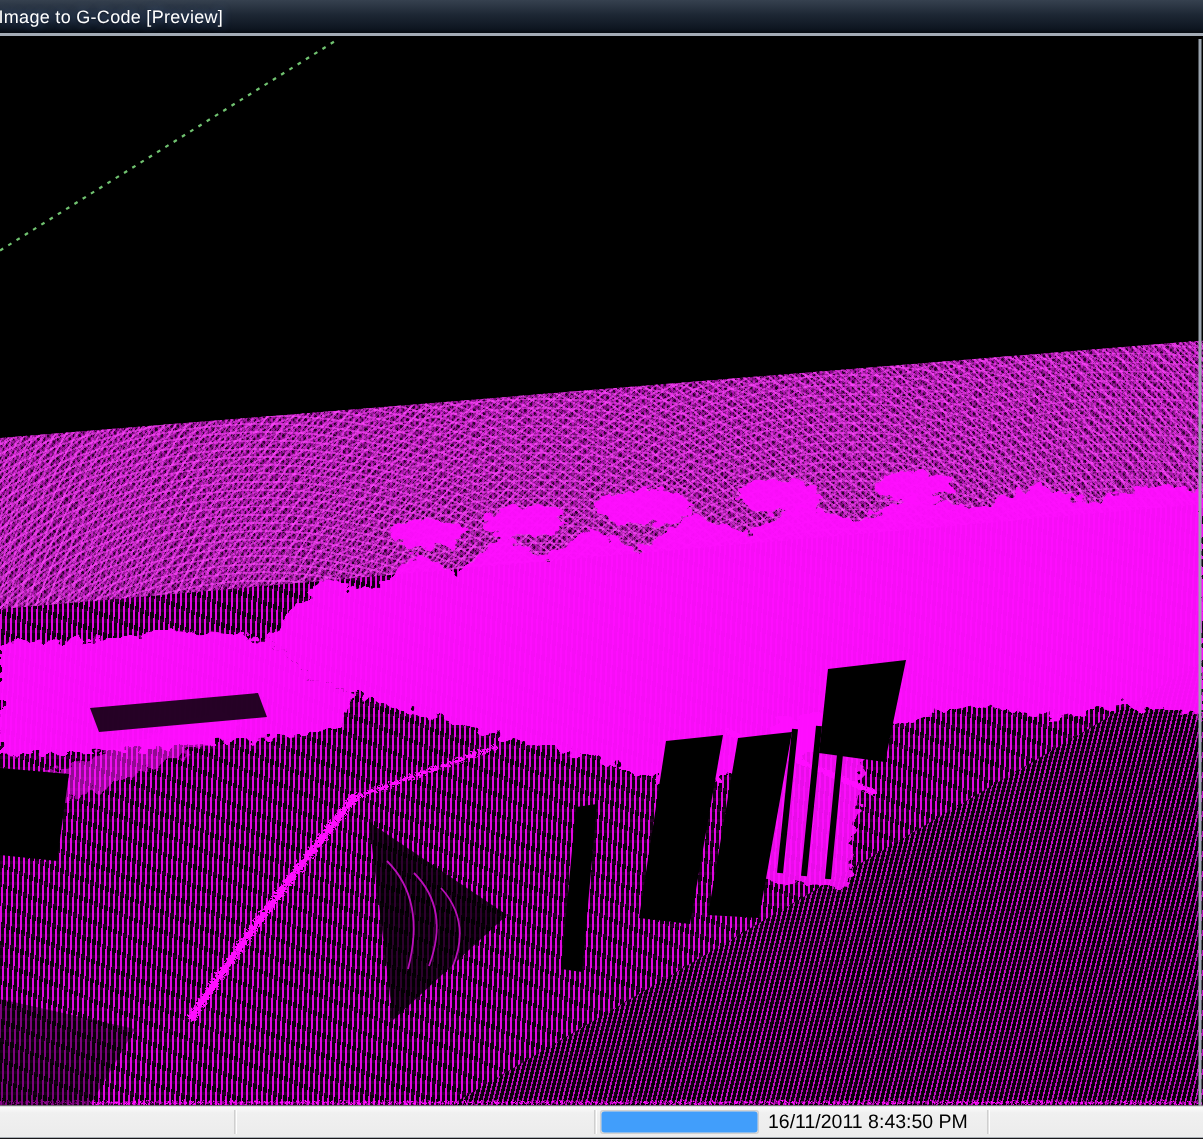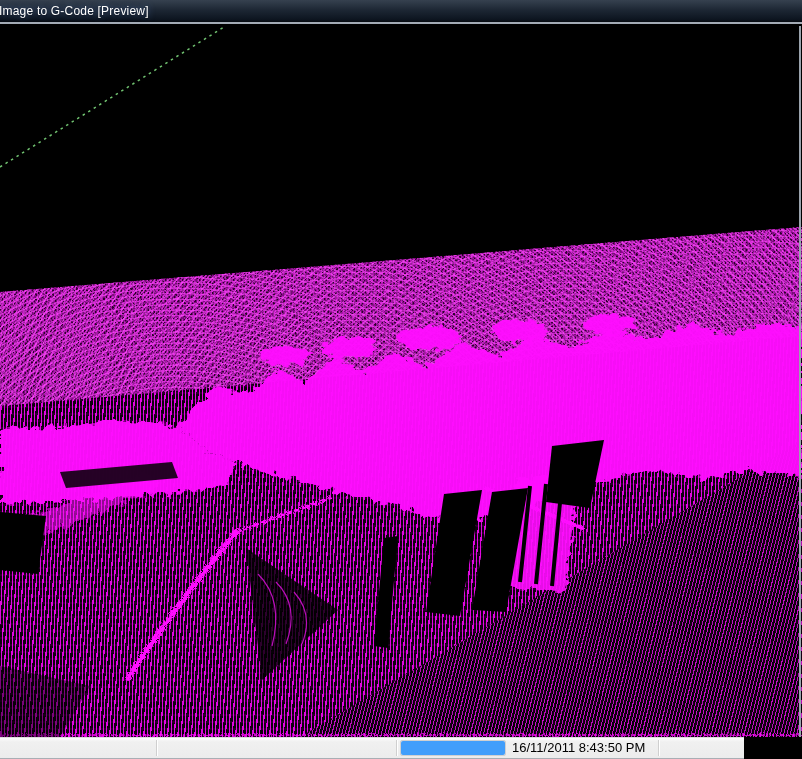--- a/index.html
+++ b/index.html
@@ -46,21 +46,21 @@
     background-image:
       repeating-linear-gradient(104deg, rgba(222,18,222,.8) 0 1px, rgba(4,0,4,.85) 1px 3.2px),
       repeating-linear-gradient(32deg, rgba(180,0,180,.25) 0 1px, rgba(0,0,0,0) 1px 5px);}
 
   #toolpath-svg{position:absolute;left:0;top:0;}
 
   
   #right-border{position:absolute;right:1px;top:26px;width:2px;height:711px;background:#9aa3ad;}
 
   
-  #statusbar{position:absolute;left:0;top:737px;width:744px;height:22px;
+  #statusbar{position:absolute;left:0;top:737px;width:802px;height:22px;
     background:linear-gradient(180deg,#fbfbfb 0,#f0f0f0 20%,#ececec 100%);
     border-top:1px solid #dcdcdc;border-bottom:1px solid #a8aeb4;}
   .sep{position:absolute;top:2px;bottom:2px;width:1px;background:#cfcfcf;box-shadow:1px 0 0 #fff;}
   #sep1{left:156px;} #sep2{left:396px;} #sep3{left:658px;}
   #progress{position:absolute;left:400px;top:2px;width:106px;height:16px;background:#e6e6e6;
     border:1px solid #d0d0d0;border-radius:2px;}
   #progress .fill{position:absolute;inset:0;border-radius:2px;background:var(--progress-blue,#419efb);}
   #timestamp{position:absolute;left:512px;top:0;height:20px;line-height:20px;
     font-size:13px;color:#000;white-space:nowrap;}
 </style>

